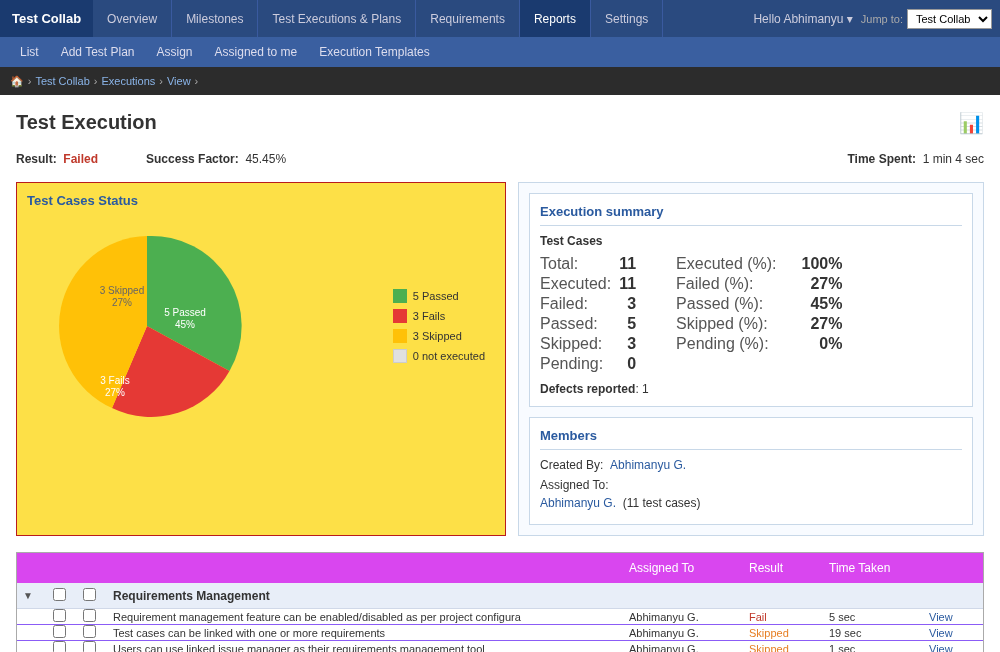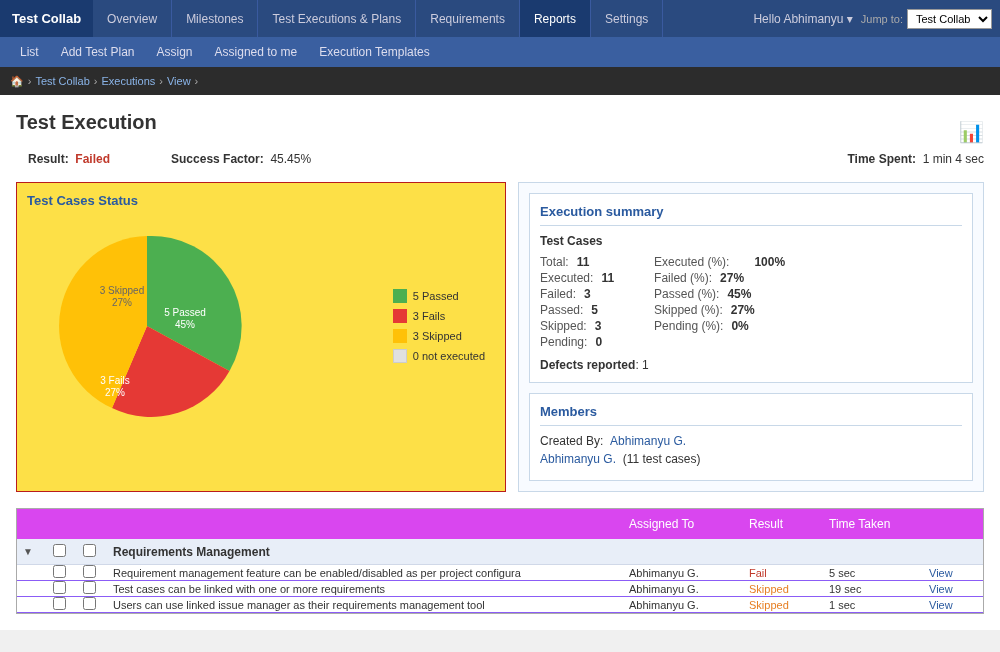--- a/index.html
+++ b/index.html
@@ -21,21 +21,21 @@
 
     
     .breadcrumb { background: #2c2c2c; display: flex; align-items: center; height: 28px; padding: 0 10px; gap: 4px; }
     .breadcrumb span { color: #aaa; font-size: 11px; }
     .breadcrumb a { color: #8ab4e8; font-size: 11px; text-decoration: none; }
     .breadcrumb-sep { color: #666; }
 
     
     .page { background: white; padding: 16px; margin: 0; }
     .page-title { font-size: 20px; font-weight: bold; color: #333; margin-bottom: 10px; }
-    .result-bar { display: flex; align-items: center; margin-bottom: 16px; gap: 61px; margin-left: 12px; }
+    .result-bar { display: flex; align-items: center; margin-bottom: 16px; gap: 48px; }
     .result-value-fail { color: #c0392b; font-weight: bold; }
     .time-spent { margin-left: auto; }
 
     
     .panels { display: flex; gap: 12px; margin-bottom: 16px; }
 
     
     .panel-left { border: 1px solid #b91c1c; background: #fde047; flex: 0 0 490px; padding: 10px; }
     .panel-title { font-size: 13px; font-weight: bold; color: #2a5a9f; margin-bottom: 8px; }
 
@@ -44,21 +44,21 @@
     .legend-item { display: flex; align-items: center; gap: 6px; font-size: 11px; }
     .legend-color { width: 14px; height: 14px; }
 
     
     .pie-svg { width: 220px; height: 220px; }
 
     
     .panel-right { border: 1px solid #c8d8e8; background: #f8fbff; flex: 1; }
     .panel-section { border: 1px solid #c8d8e8; margin: 10px; padding: 10px; background: white; }
     .panel-section-title { font-size: 13px; font-weight: bold; color: #2a5a9f; border-bottom: 1px solid #c8d8e8; padding-bottom: 6px; margin-bottom: 8px; }
-    .summary-row { display: flex; font-size: 12px; padding: 1px 0; }
+    .summary-row { display: flex; justify-content: space-between; font-size: 16px; padding: 1px 0; }
     .summary-label { color: #555; }
     .summary-value { font-weight: bold; }
 
     .defects { font-size: 12px; margin-top: 8px; }
     .members-label { font-size: 12px; margin-bottom: 4px; }
     .members-value { color: #2a5a9f; font-size: 12px; text-decoration: none; }
 
     
     .table-container { border: 1px solid #aaa; }
     .table-header { background: #d946ef; color: white; display: grid; grid-template-columns: 30px 30px 30px 1fr 120px 80px 100px 60px; align-items: center; height: 30px; font-size: 12px; }
@@ -113,21 +113,21 @@
   <span class="breadcrumb-sep">›</span>
   <a href="#">Test Collab</a>
   <span class="breadcrumb-sep">›</span>
   <a href="#">Executions</a>
   <span class="breadcrumb-sep">›</span>
   <a href="#">View</a>
   <span class="breadcrumb-sep">›</span>
 </div>
 
 <div class="page">
-  <div style="display:flex; align-items:flex-end; margin-bottom:8px;">
+  <div style="display:flex; align-items:flex-start; margin-bottom:8px;">
     <h1 class="page-title">Test Execution</h1>
     <span style="margin-left:auto; font-size:20px; cursor:pointer;">📊</span>
   </div>
 
   <div class="result-bar">
     <span>
       <span style="font-weight:bold;">Result:</span>
       &nbsp;<span class="result-value-fail">Failed</span>
     </span>
     <span>
@@ -242,20 +242,23 @@
           <span style="font-weight:bold;">Defects reported</span><span>: </span><span>1</span>
         </div>
       </div>
 
       <div class="panel-section">
         <div class="panel-section-title">Members</div>
         <div class="members-label">
           <span>Created By:</span>
           &nbsp;<a href="#" class="members-value">Abhimanyu G.</a>
         </div>
+        <div class="members-label" style="margin-top:6px;">
+          <span>Assigned To:</span>
+        </div>
         <div class="members-label">
           <a href="#" class="members-value">Abhimanyu G.</a>
           &nbsp;<span>(11 test cases)</span>
         </div>
       </div>
     </div>
   </div>
 
   <div class="table-container">
     <div class="table-header">

